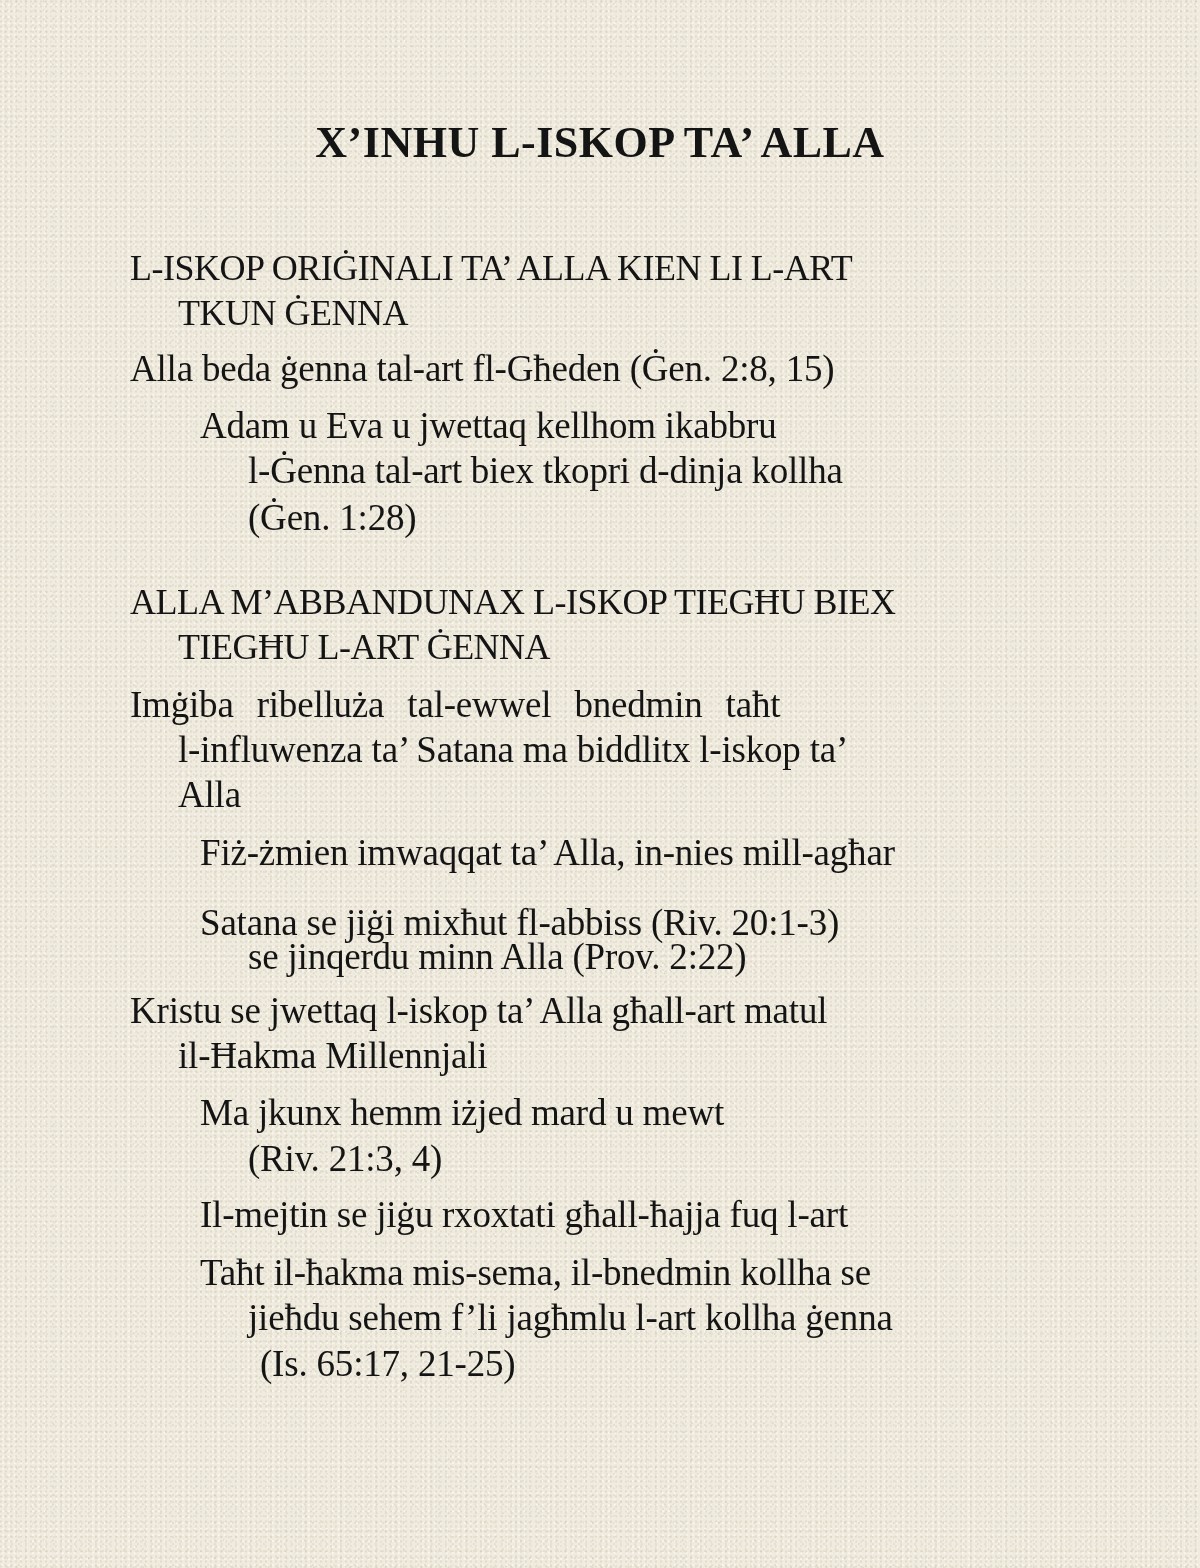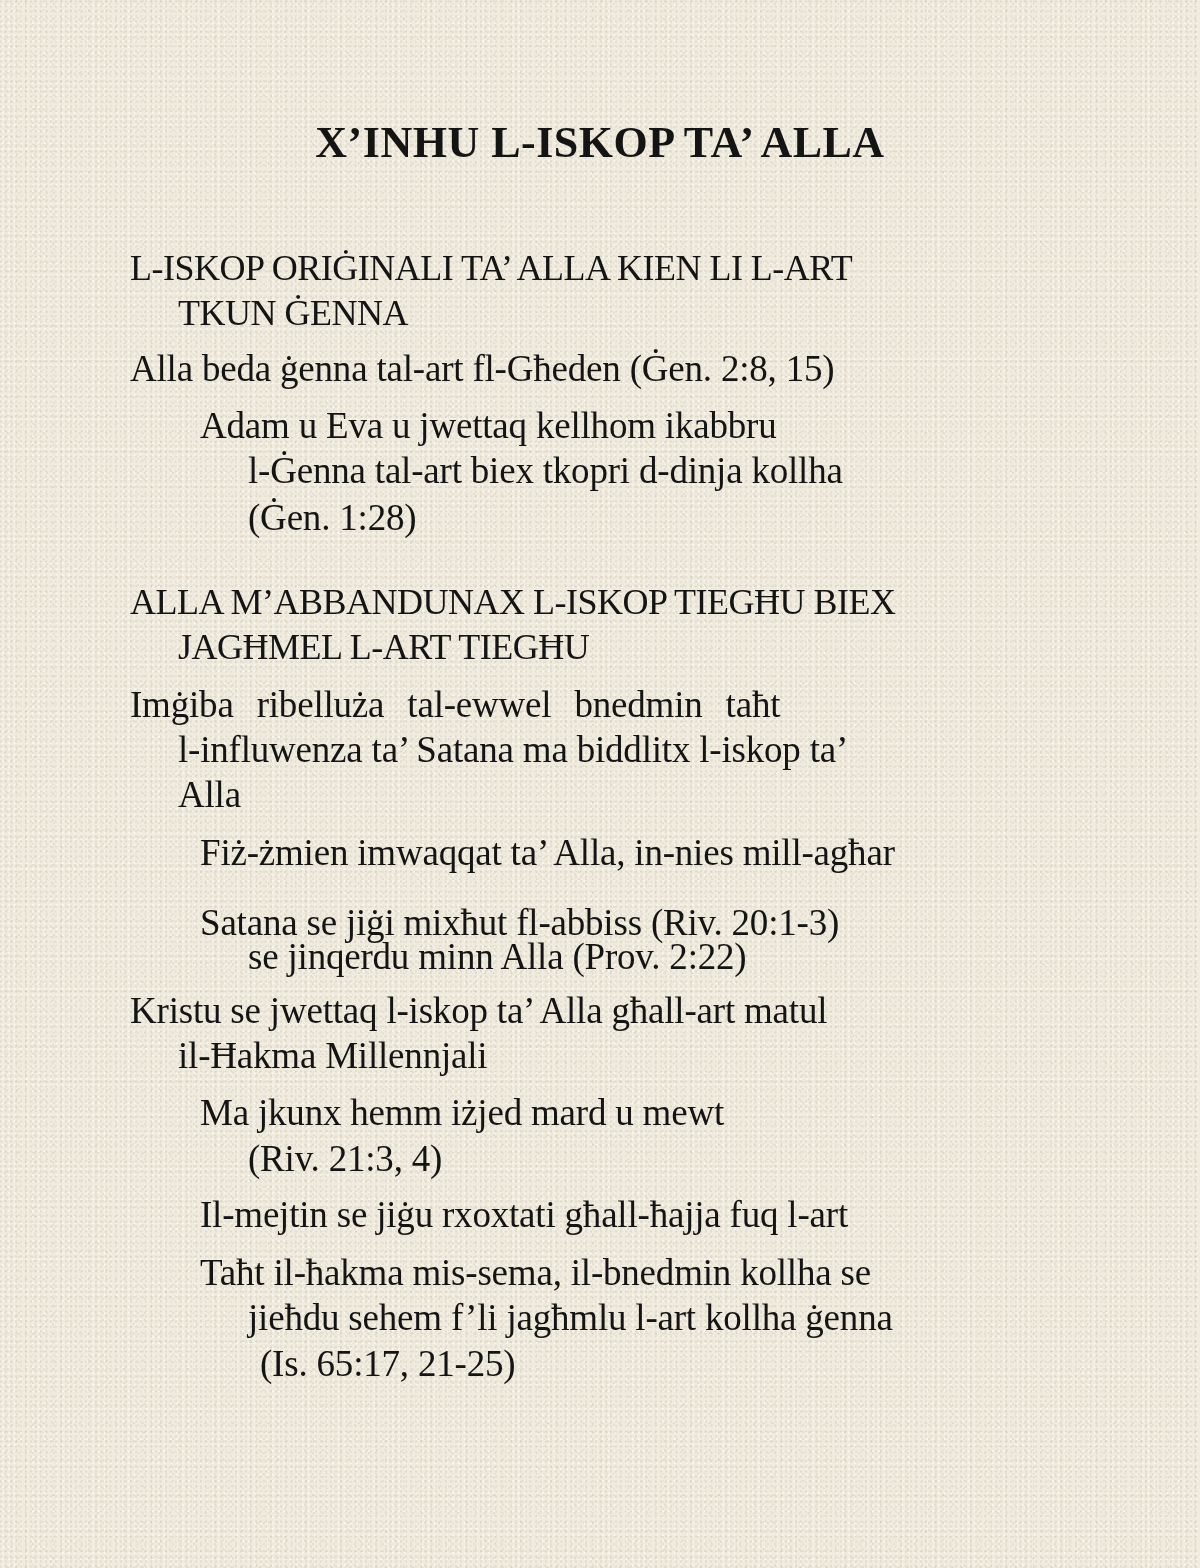--- a/index.html
+++ b/index.html
@@ -72,21 +72,21 @@
 
     <div class="line l0" style="top:347px;">Alla beda ġenna tal-art fl-Għeden (Ġen. 2:8, 15)</div>
 
     <div class="line l1" style="top:404px;">Adam u Eva u jwettaq kellhom ikabbru</div>
     <div class="line l1c" style="top:449px;">l-Ġenna tal-art biex tkopri d-dinja kollha</div>
     <div class="line l1c" style="top:496px;">(Ġen. 1:28)</div>
   </div>
 
   <div>
     <div class="line heading l0" style="top:580px;">ALLA M’ABBANDUNAX L-ISKOP TIEGĦU BIEX</div>
-    <div class="line heading l0c" style="top:625px;">JAGĦMEL L-ART TIEGĦU</div>
+    <div class="line heading l0c" style="top:625px;">TIEGĦU L-ART ĠENNA</div>
 
     <div class="line l0 wide" style="top:683px;">Imġiba ribelluża tal-ewwel bnedmin taħt</div>
     <div class="line l0c" style="top:728px;">l-influwenza ta’ Satana ma biddlitx l-iskop ta’</div>
     <div class="line l0c" style="top:773px;">Alla</div>
 
     <div class="line l1" style="top:831px;">Fiż-żmien imwaqqat ta’ Alla, in-nies mill-agħar</div>
     <div class="line l1c" style="top:912px;margin-top:23px;">se jinqerdu minn Alla (Prov. 2:22)</div>
 
     <div class="line l1" style="top:901px;">Satana se jiġi mixħut fl-abbiss (Riv. 20:1-3)</div>
 

